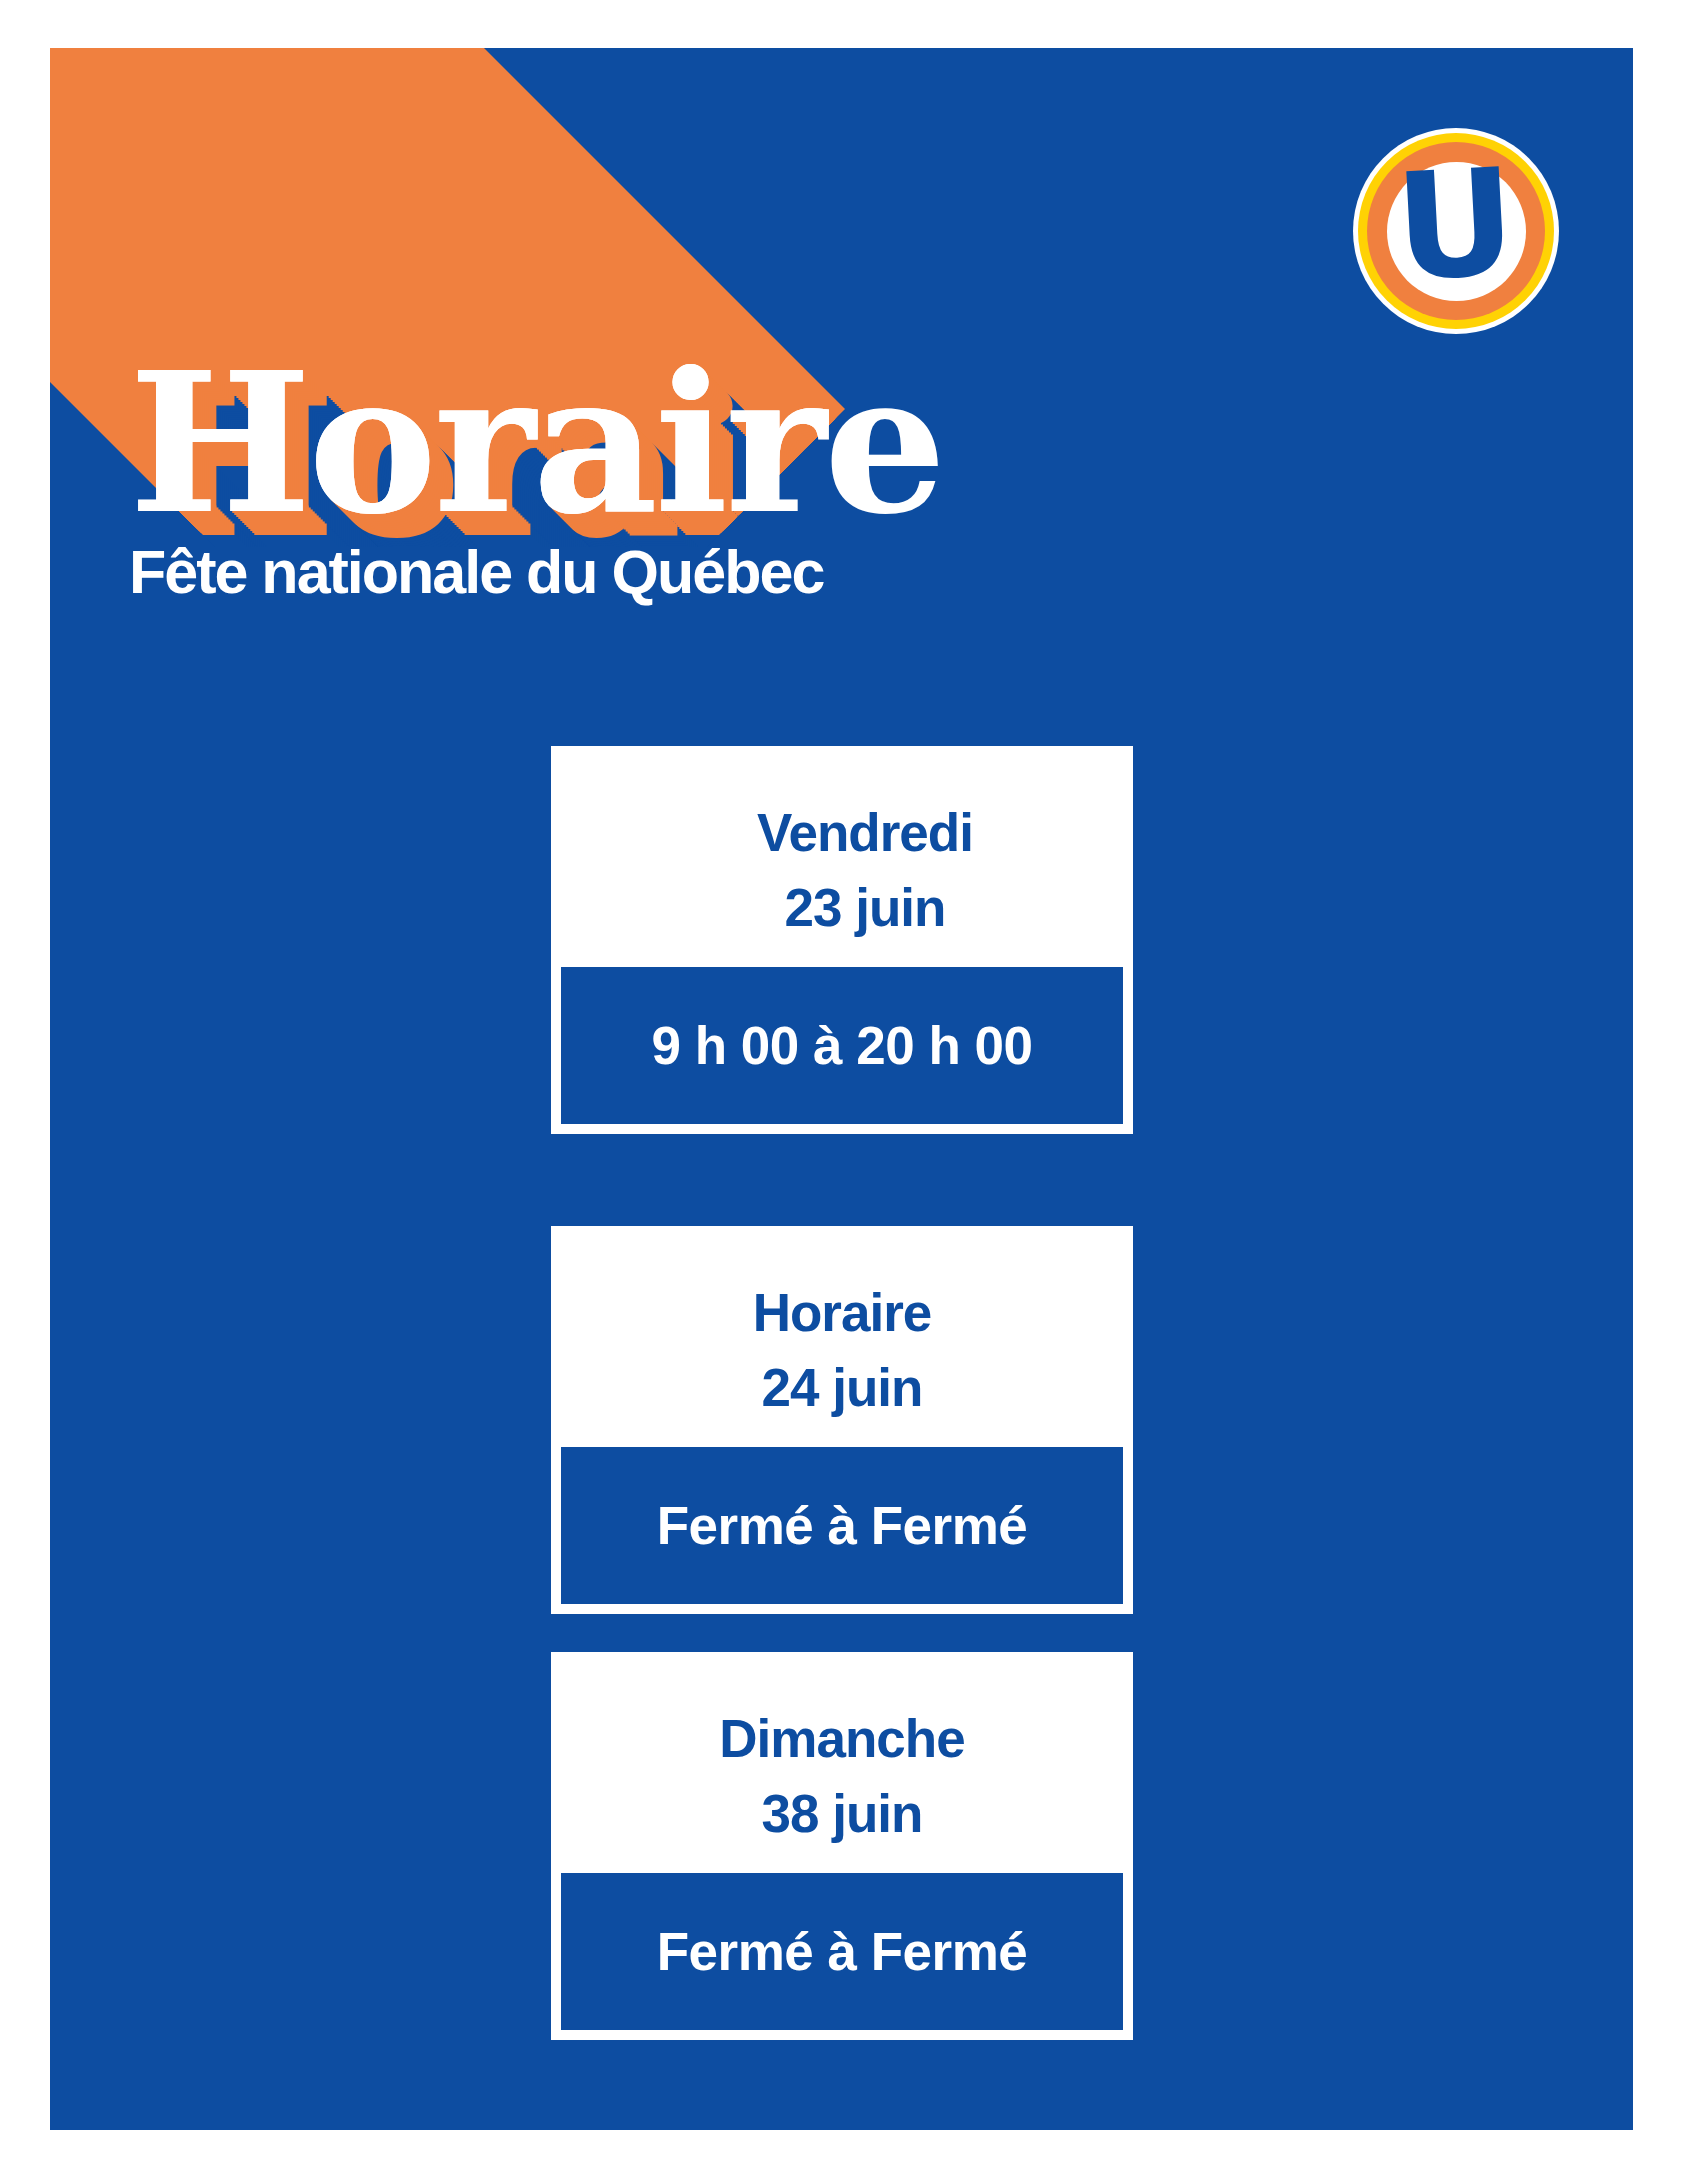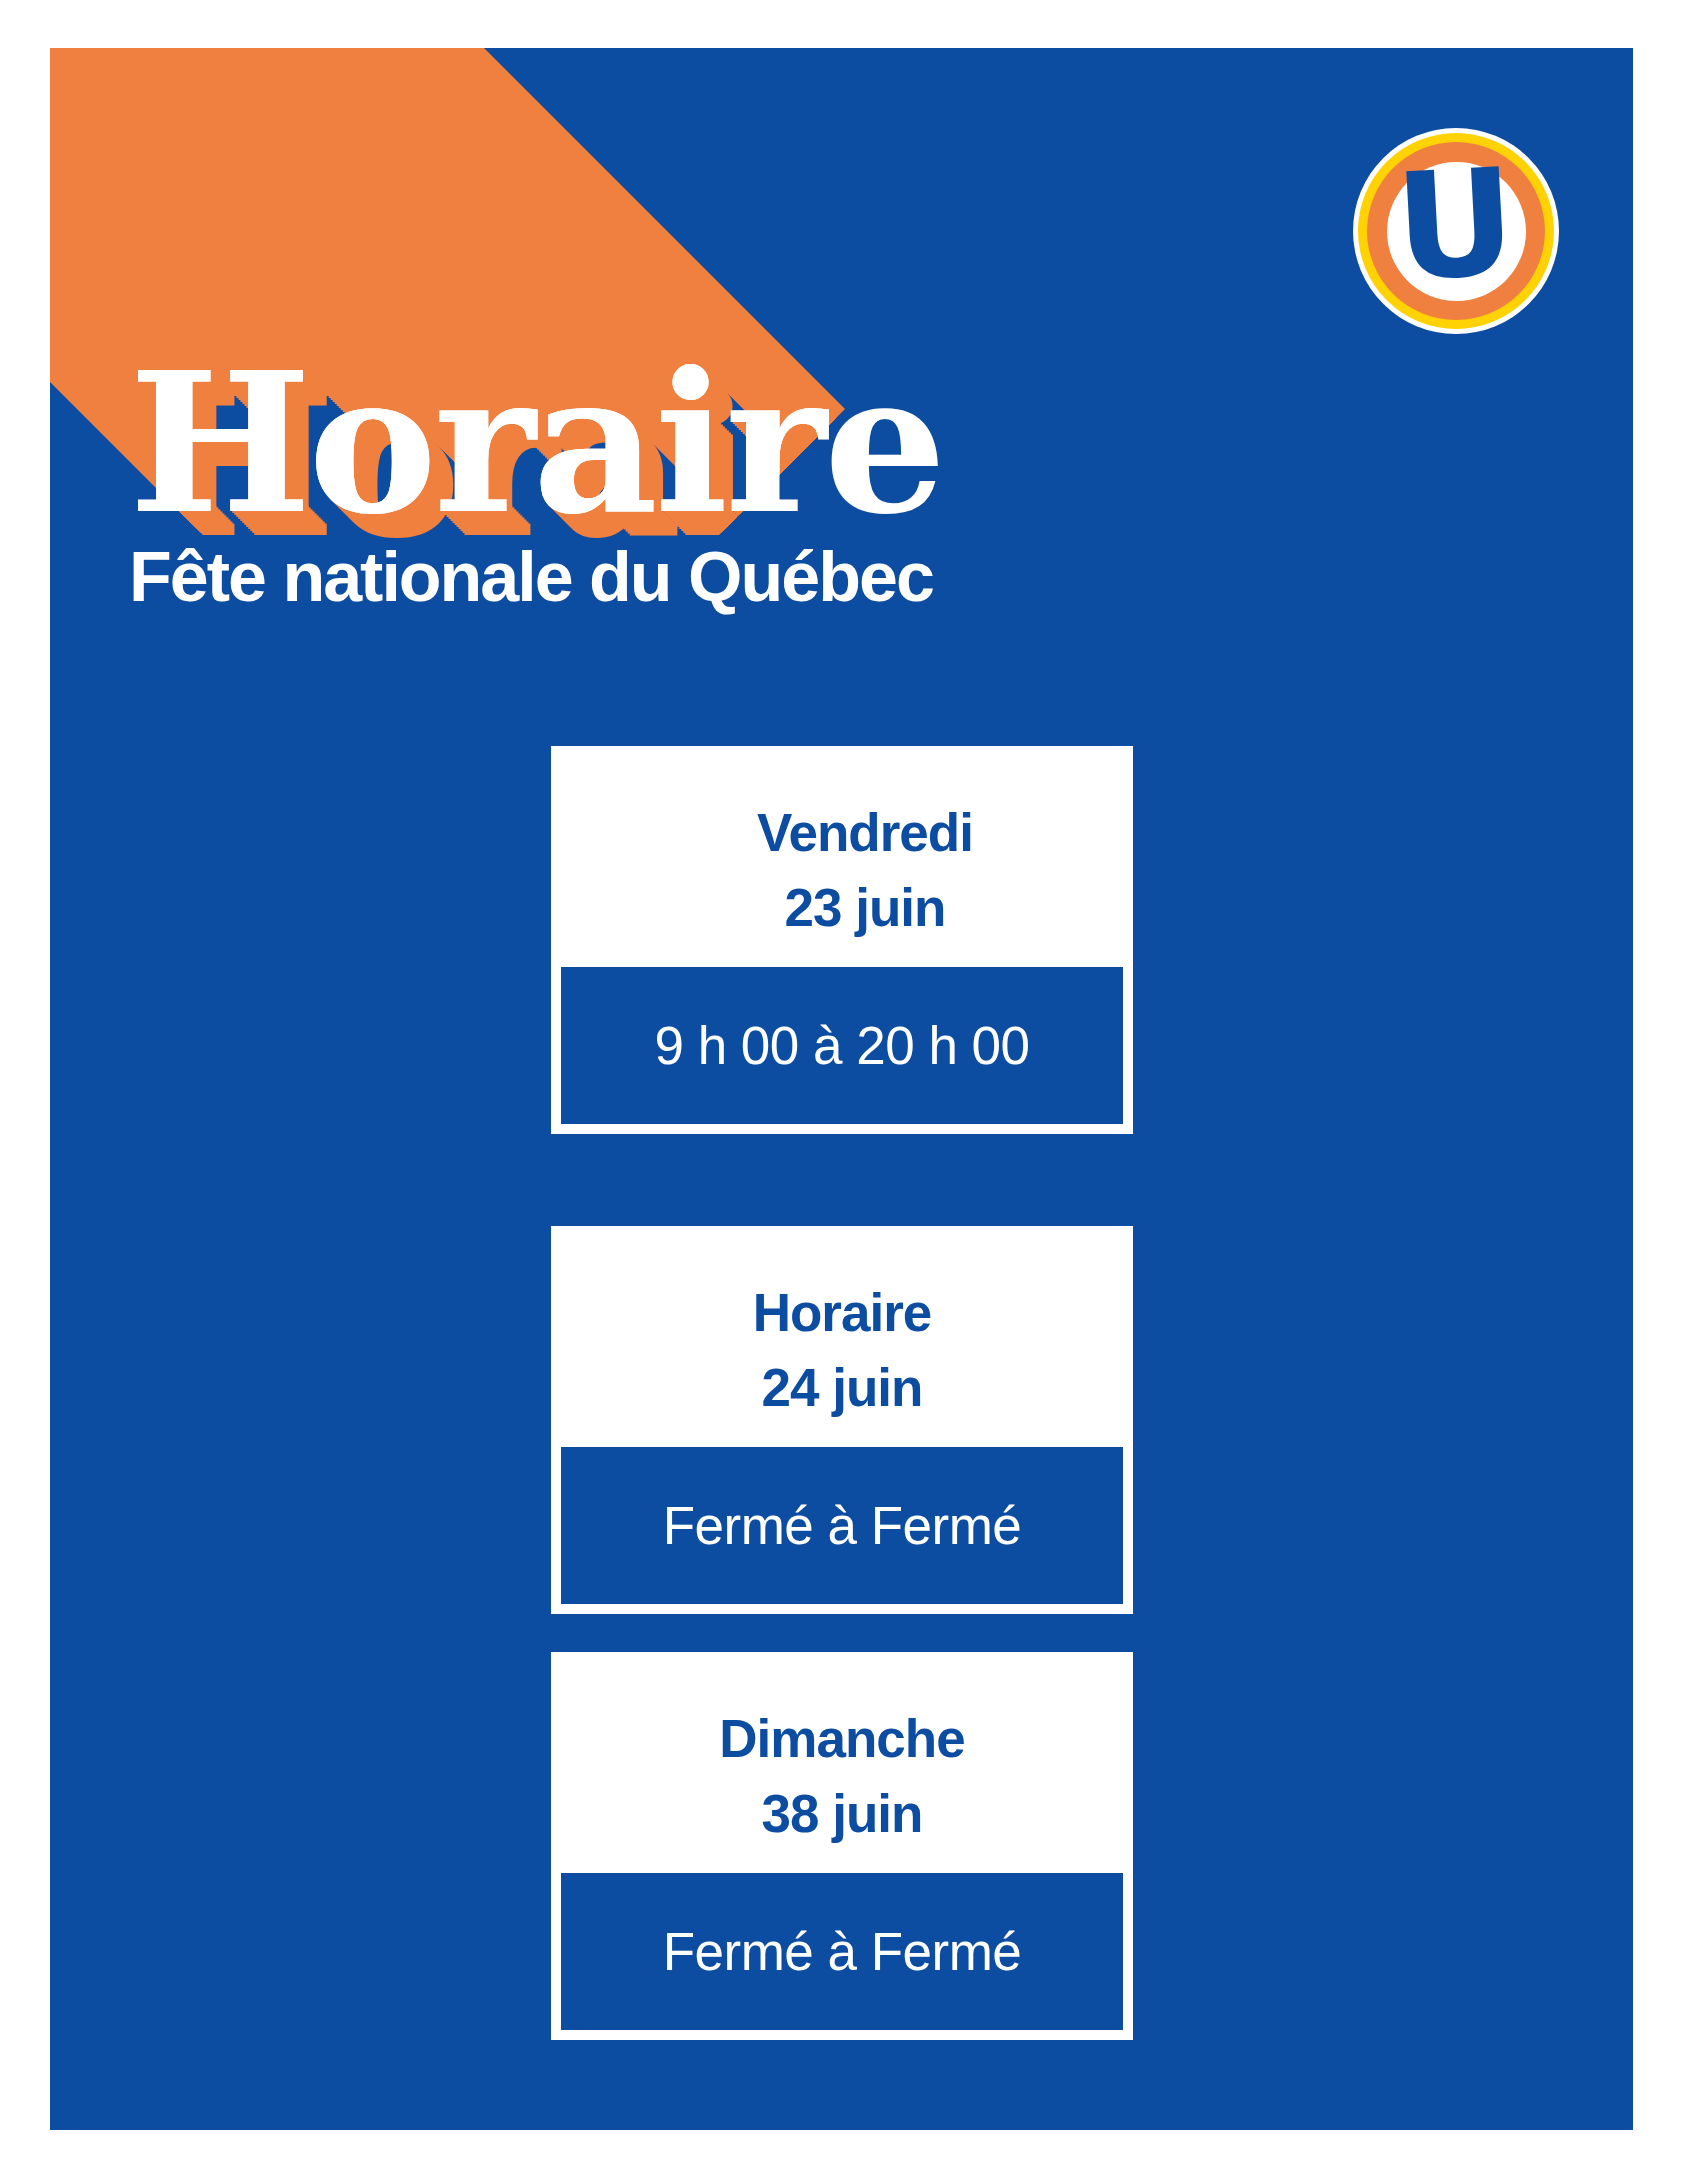--- a/index.html
+++ b/index.html
@@ -35,21 +35,21 @@
     position:absolute;left:79px;top:299px;
     font-family:"DejaVu Serif", serif;
     font-weight:bold;
     font-size:193px;line-height:1;
     letter-spacing:-3px;
     color:var(--white);
     white-space:nowrap;
   }
   .subtitle{
     position:absolute;left:79px;top:494px;
-    font-size:70px;line-height:1;
+    font-size:61px;line-height:1;
     font-weight:bold;
     letter-spacing:-2px;
     color:var(--white);
     white-space:nowrap;
   }
   
   .logo{
     position:absolute;left:1303px;top:80px;
     width:206px;height:206px;border-radius:50%;
     background:var(--white);
@@ -91,21 +91,21 @@
     text-align:center;
     font-weight:bold;
     font-size:53px;line-height:75px;
     letter-spacing:-1px;
     color:var(--blue);
   }
   .card .hours-bar{
     position:absolute;left:10px;right:10px;top:221px;bottom:10px;
     background:var(--blue);
     display:flex;align-items:center;justify-content:center;
-    font-weight:normal;
+    font-weight:bold;
     font-size:53px;
     letter-spacing:-0.5px;
     color:var(--white);
     white-space:nowrap;
     text-align:right;
   }
 </style>
 </head>
 <body>
 

